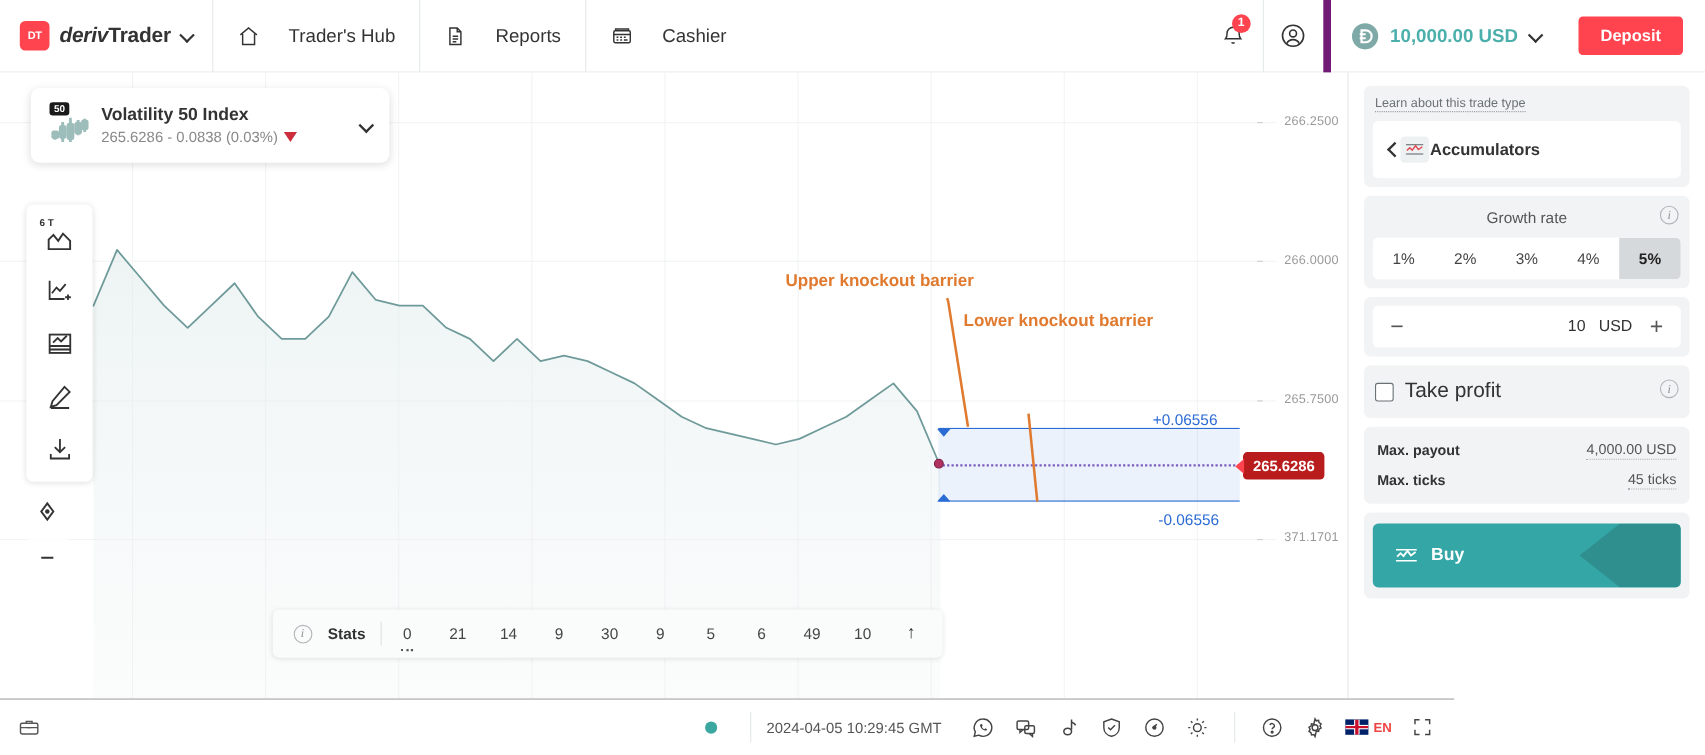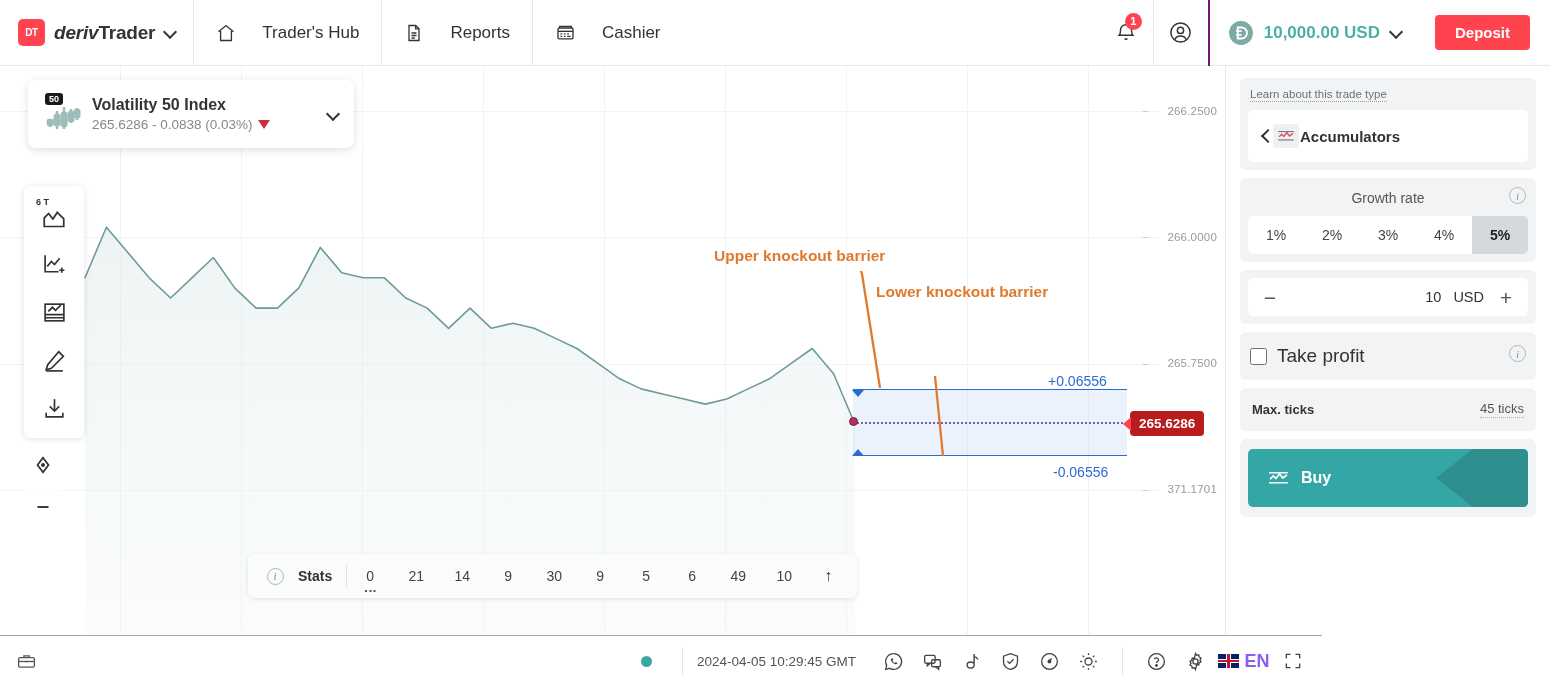--- a/index.html
+++ b/index.html
@@ -41,21 +41,21 @@
     width: 54px; height: 66px; display: flex; align-items: center;
     justify-content: center; cursor: pointer; position: relative;
   }
   .badge {
     position: absolute; top: 13px; right: 11px; width: 17px; height: 17px;
     background: #ff444f; color: #fff; border-radius: 50%; font-size: 11px;
     font-weight: bold; display: flex; align-items: center; justify-content: center;
   }
   .balance-wrap {
     display: flex; align-items: center; gap: 10px; padding: 0 14px 0 18px;
-    height: 66px; border-left: 2px solid #701a75; cursor: pointer;
+    height: 66px; border-left: 7px solid #701a75; cursor: pointer;
   }
   .balance-text { font-size: 17px; font-weight: bold; color: #4bafab; }
   .deposit-btn {
     margin: 0 20px 0 18px; background: #ff444f; color: #fff; border: none;
     border-radius: 4px; padding: 9px 20px; font-size: 15px; font-weight: bold;
     cursor: pointer; font-family: inherit;
   }
 
   
   .chart-area {
@@ -246,21 +246,21 @@
     width: 21px; height: 14px; background: #012169; position: relative; overflow: hidden; flex:none;
   }
   .flag::before {
     content:''; position:absolute; left:0; top:5px; width:21px; height:4px; background:#fff;
   }
   .flag::after {
     content:''; position:absolute; left:8px; top:0; width:5px; height:14px; background:#fff;
   }
   .flag-in { position:absolute; left:9px; top:0; width:3px; height:14px; background:#C8102E; z-index:3;}
   .flag-in2 { position:absolute; left:0; top:6px; width:21px; height:2px; background:#C8102E; z-index:3;}
-  .lang-txt { font-size: 18px; font-weight: bold; color: #8b5cf6; margin-left: 5px; text-align: center; }
+  .lang-txt { font-size: 12px; font-weight: bold; color: #ef4444; margin-left: 5px; text-align: center; }
 </style>
 </head>
 <body>
 
 <div class="header">
   <div class="brand">
     <div class="logo-dt">DT</div>
     <div class="brand-name">
       <span class="deriv">deriv</span><span>Trader</span>
     </div>
@@ -517,20 +517,24 @@
   <div class="card" style="padding:10px 8px">
     <div class="tp-row">
       <span class="checkbox"></span>
       <span class="tp-label">Take profit</span>
       <span class="info-i" style="top:3px">i</span>
     </div>
   </div>
 
   <div class="card" style="padding:8px">
     <div class="kv-row">
+      <span class="kv-k">Max. payout</span>
+      <span class="kv-v">4,000.00 USD</span>
+    </div>
+    <div class="kv-row">
       <span class="kv-k">Max. ticks</span>
       <span class="kv-v">45 ticks</span>
     </div>
   </div>
 
   <div class="card buy-card">
     <button class="buy-btn">
       <span class="wedge"></span>
       <svg width="21" height="18" viewBox="0 0 20 16" fill="none" style="position:relative;z-index:2">
         <path d="M1 3h18M1 12.5h18" stroke="#fff" stroke-width="1.3"></path>

